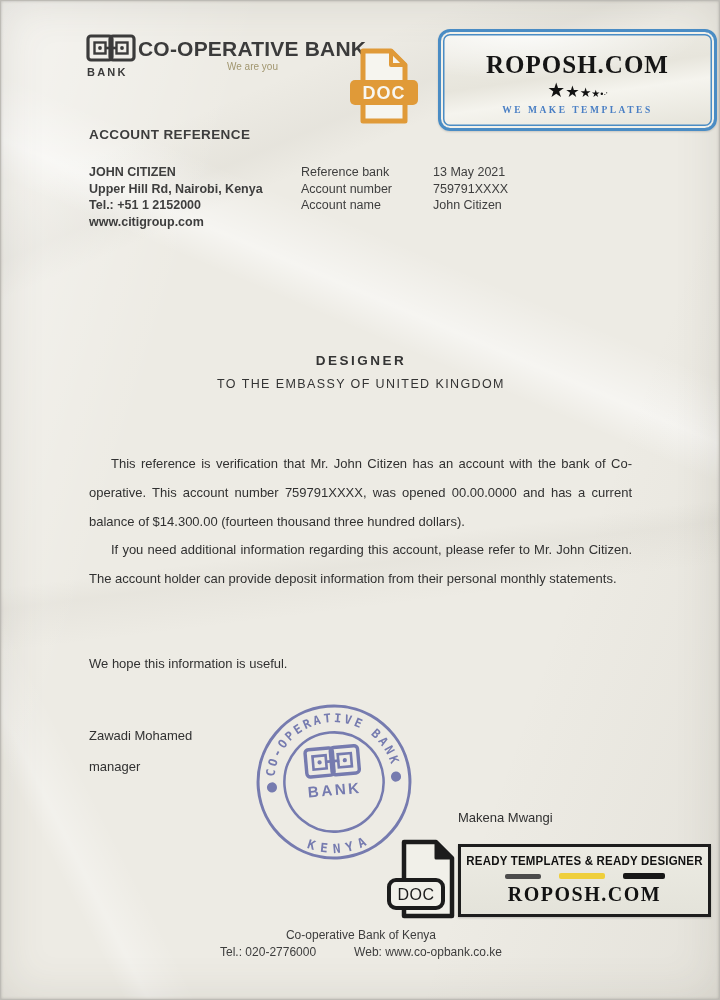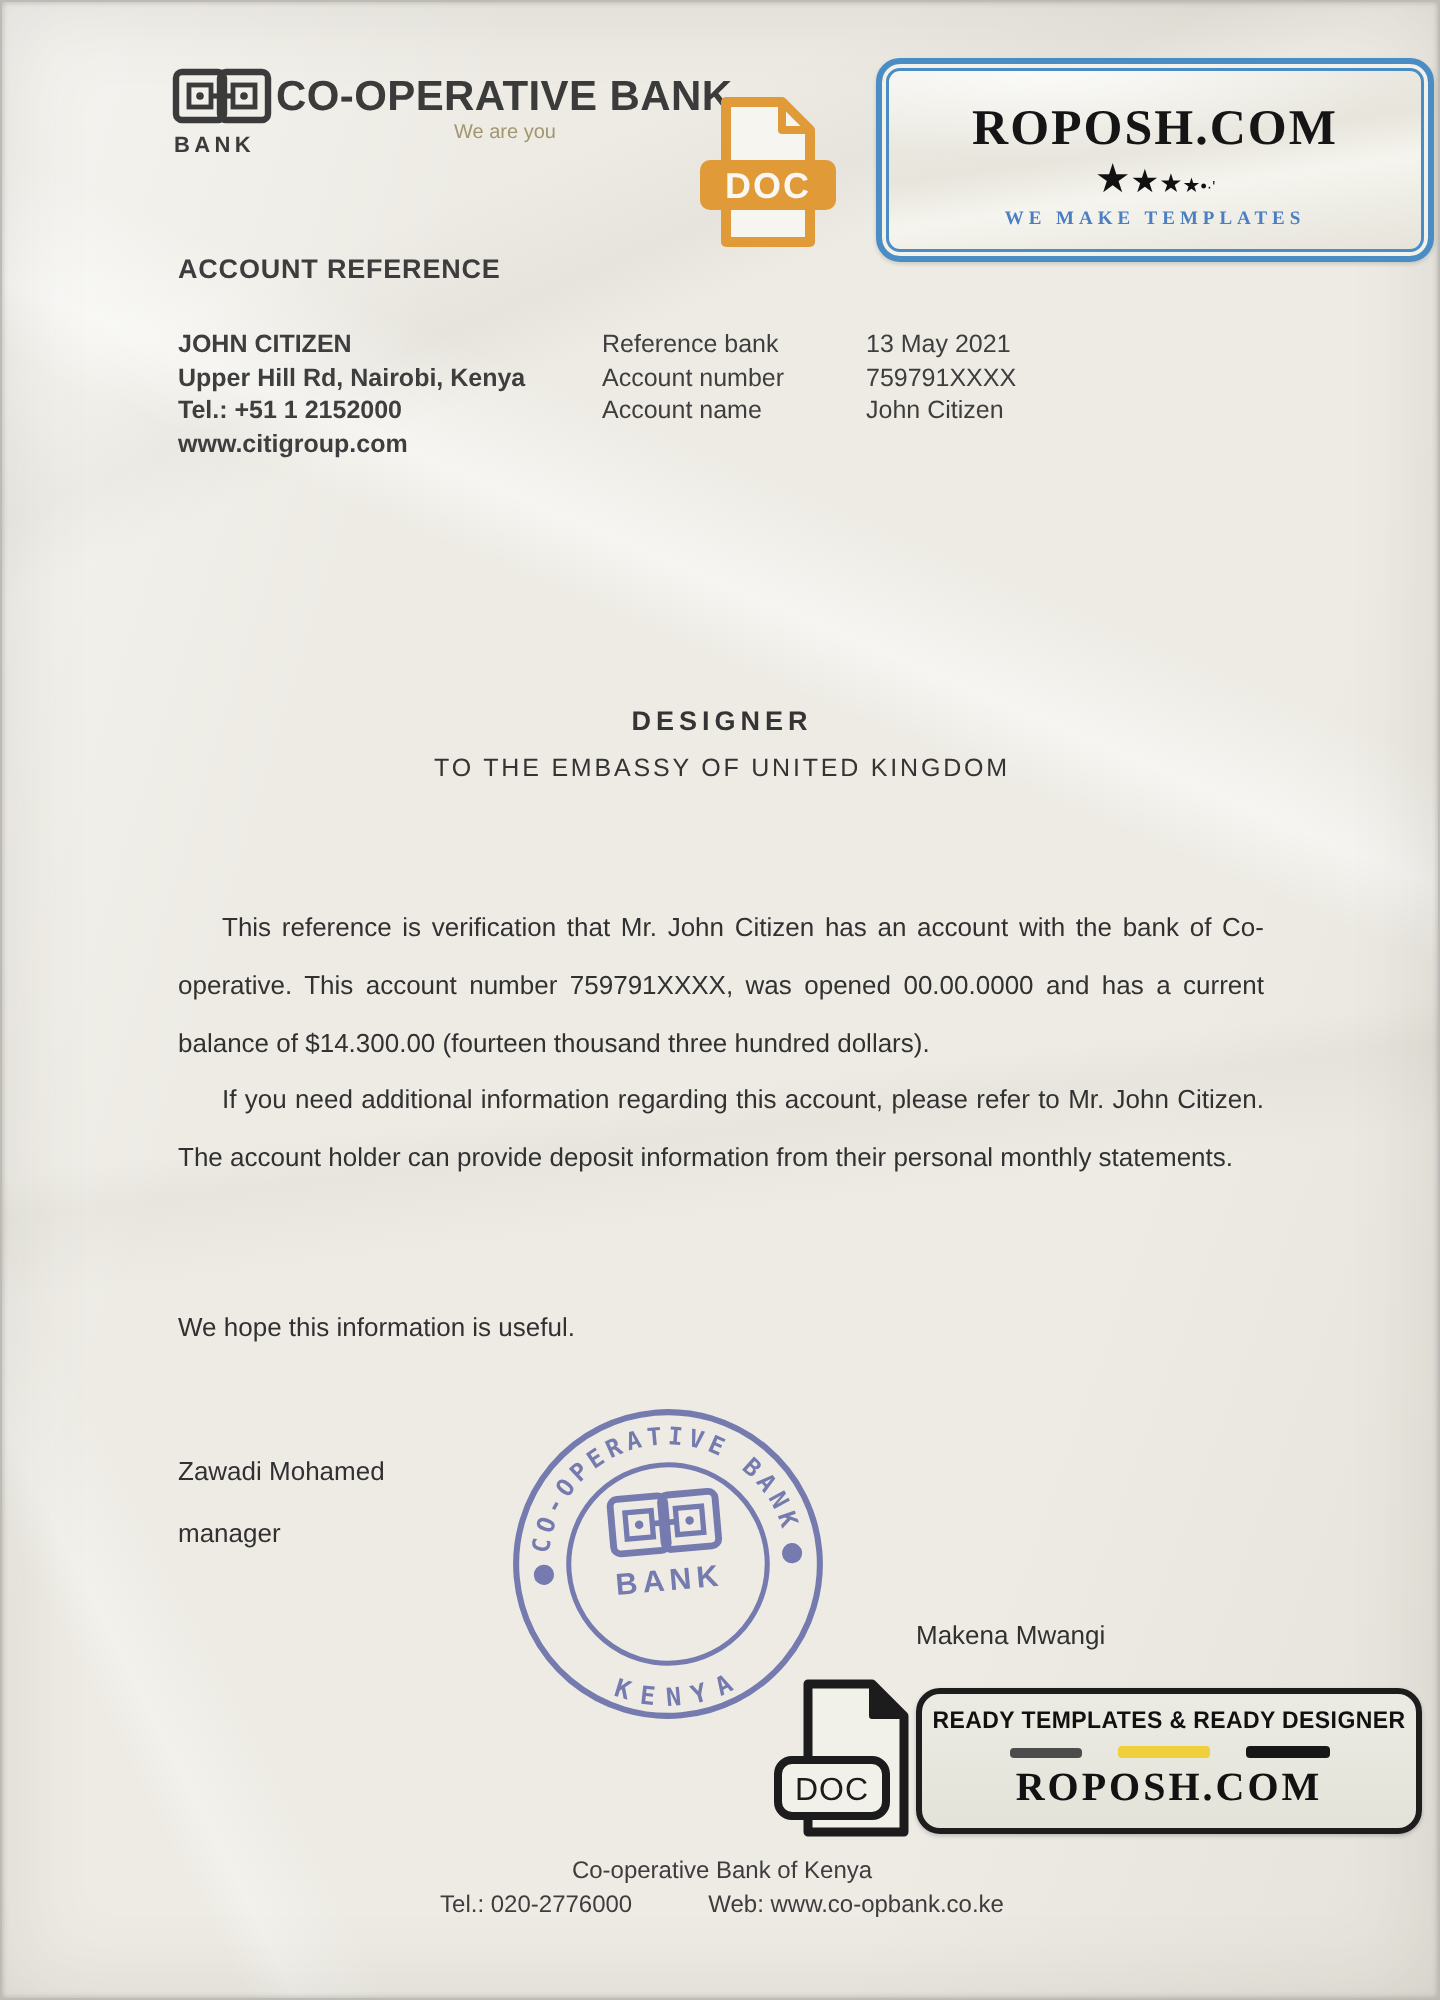--- a/index.html
+++ b/index.html
@@ -58,21 +58,21 @@
   .signoff  { left:88px; top:720px; font-size:13px; line-height:30.5px; color:#313131; }
   .witness  { left:457px; top:781px; font-size:13px; color:#313131;margin-top:28px; }
 
   .stamp { left:252px; top:700px; width:162px; height:162px; transform:rotate(-5deg); opacity:.93; }
 
   
   .doc-icon-orange { left:346px; top:46px; }
   .doc-icon-black  { left:383px; top:837px; }
   .badge-bottom {
     left:457px; top:843px; width:253px; height:73px; box-sizing:border-box;
-    border:3px solid #1d1d1d; border-radius:12px;
+    border:3px solid #1d1d1d; border-radius:0;
     background:linear-gradient(180deg,#ecebe3,#e4e3da);
     text-align:center; box-shadow:0 1px 2px rgba(0,0,0,.2);
   }
   .badge-bottom-tag { margin-top:8px; font-size:11.5px; font-weight:900; letter-spacing:.2px; color:#111; transform:scaleY(1.05); }
   .dash-row { margin-top:6px; display:flex; justify-content:center; align-items:center; gap:18px; }
   .dash { height:5px; border-radius:2px; }
   .dash-grey   { width:36px; background:#4c4c4c; }
   .dash-yellow { width:46px; height:6px; background:#efcf3b; }
   .dash-black  { width:42px; height:6px; background:#171717; }
   .badge-bottom-title { margin-top:4px; font-family:"Liberation Serif",serif; font-weight:bold; font-size:20px; letter-spacing:1.5px; color:#121212; }

